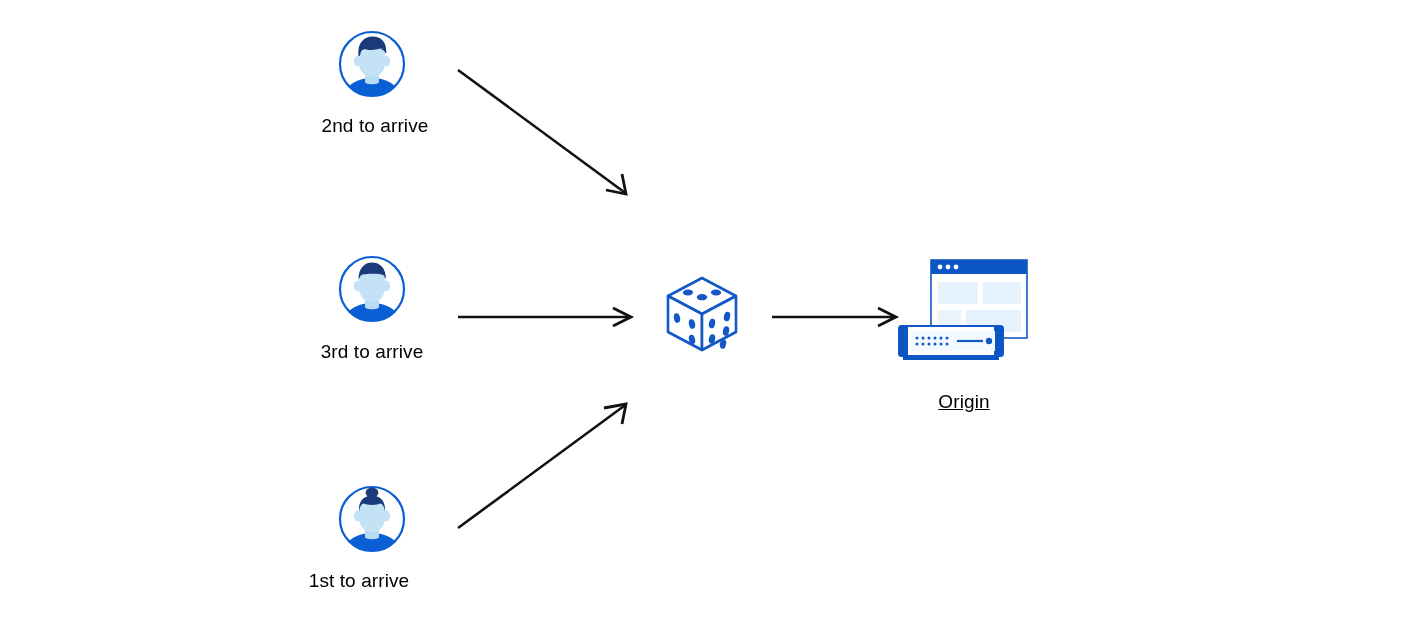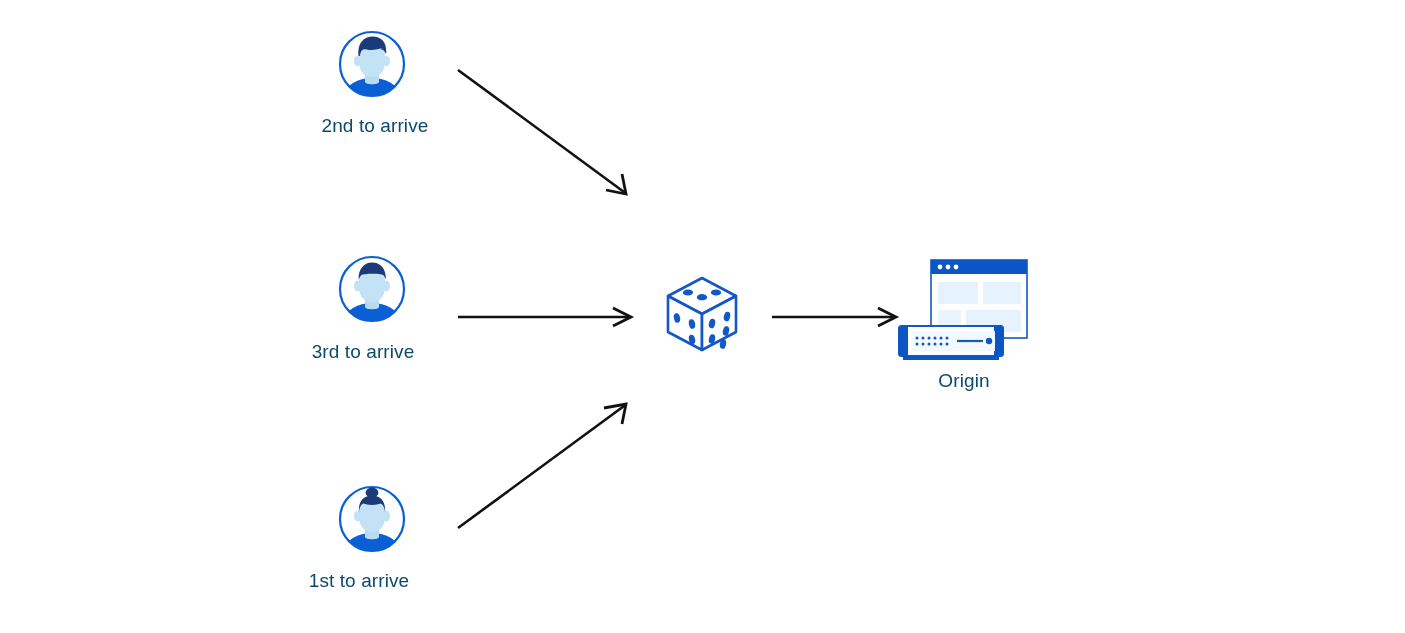--- a/index.html
+++ b/index.html
@@ -20,21 +20,21 @@
     overflow: hidden;
   }
   .node {
     position: absolute;
   }
   .node-label {
     position: absolute;
     font-family: "Liberation Sans", sans-serif;
     font-size: 19px;
     font-weight: 400;
-    color: #0c4a6e;
+    color: #000000;
     white-space: nowrap;
     text-align: center;
     letter-spacing: 0.1px;
   }
   .avatar-wrap {
     position: absolute;
     width: 72px;
     height: 72px;
   }
   .dice-wrap {
@@ -130,21 +130,21 @@
           <path d="M29 42 h14 v12 c0 3 -14 3 -14 0 Z" fill="#b7dbf2"></path>
           <ellipse cx="21.5" cy="33" rx="3.6" ry="5.4" fill="#c3e2f5"></ellipse>
           <ellipse cx="50.5" cy="33" rx="3.6" ry="5.4" fill="#c3e2f5"></ellipse>
           <path d="M23 28 C23 17 29 12 36 12 C43 12 49 17 49 28 L49 34 C49 44 43 49 36 49 C29 49 23 44 23 34 Z" fill="#c3e2f5"></path>
 
           <path d="M22.6 26.5 C22.2 15.5 28.4 9.5 36.2 9.5 C44 9.5 50.2 15.2 49.8 26.2
                    L47.6 22.2 C44 20.4 28.4 20.4 24.8 22.4 Z" fill="#1b3a7a"></path>
         </g>
       </svg>
     </div>
-    <div class="node-label" style="left:263px; top:341px; width:200px;">3rd to arrive</div>
+    <div class="node-label" style="left:272px; top:341px; width:200px;">3rd to arrive</div>
   </div>
 
   <div class="node" style="left:0;top:0;">
     <div class="avatar-wrap" style="left:336px; top:483px;">
       <svg viewBox="0 0 72 72" width="72" height="72">
         <defs>
           <clipPath id="clipAv3">
               <circle cx="36" cy="36" r="32"></circle>
             </clipPath>
         </defs>
@@ -232,16 +232,16 @@
             <circle cx="36" cy="86" r="1.5"></circle>
               <circle cx="42" cy="86" r="1.5"></circle>
             <circle cx="48" cy="86" r="1.5"></circle>
               <circle cx="54" cy="86" r="1.5"></circle>
           </g>
           <line x1="64" y1="83" x2="90" y2="83" stroke="#1358c4" stroke-width="2.2"></line>
           <circle cx="96" cy="83" r="3.2" fill="#0b55c4"></circle>
         </g>
       </svg>
     </div>
-    <div class="node-label" style="left:864px; top:370px; width:200px;">Origin</div>
+    <div class="node-label" style="left:864px; top:391px; width:200px;text-decoration:underline;">Origin</div>
   </div>
 
 </div>
 
 </body></html>

